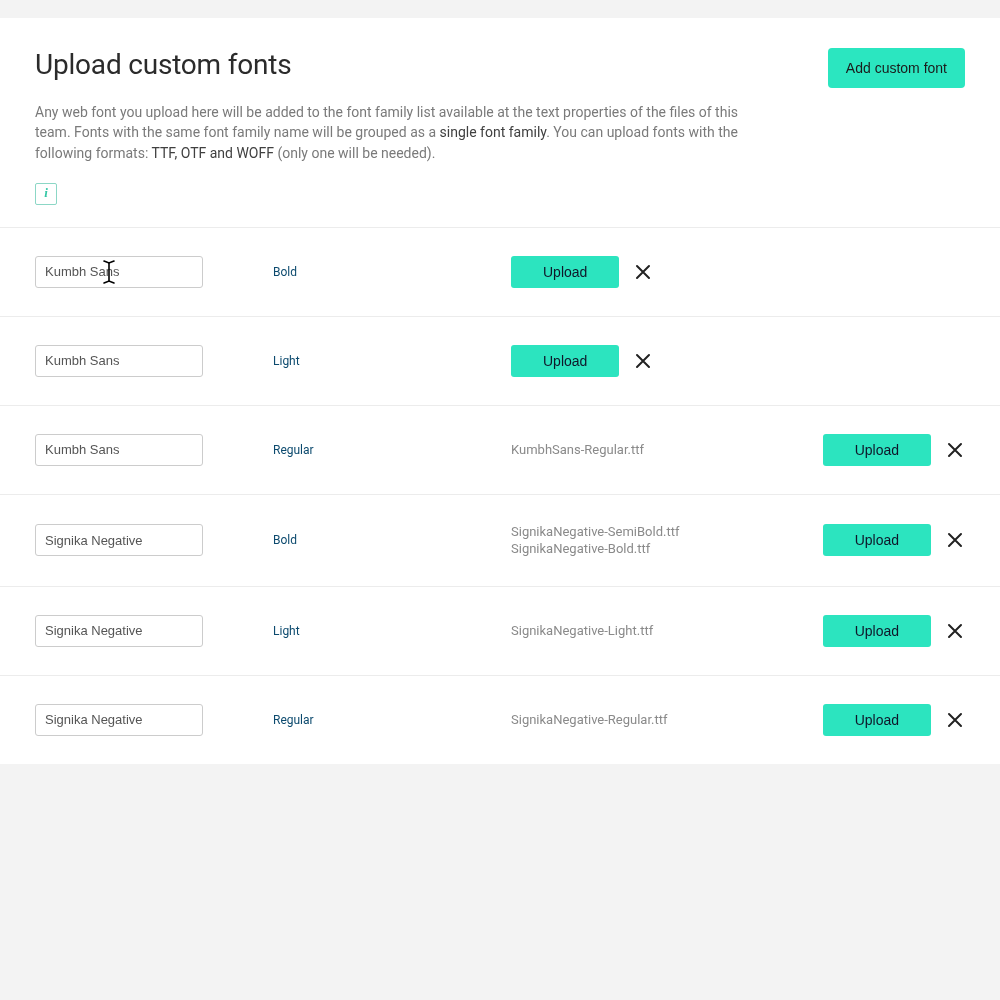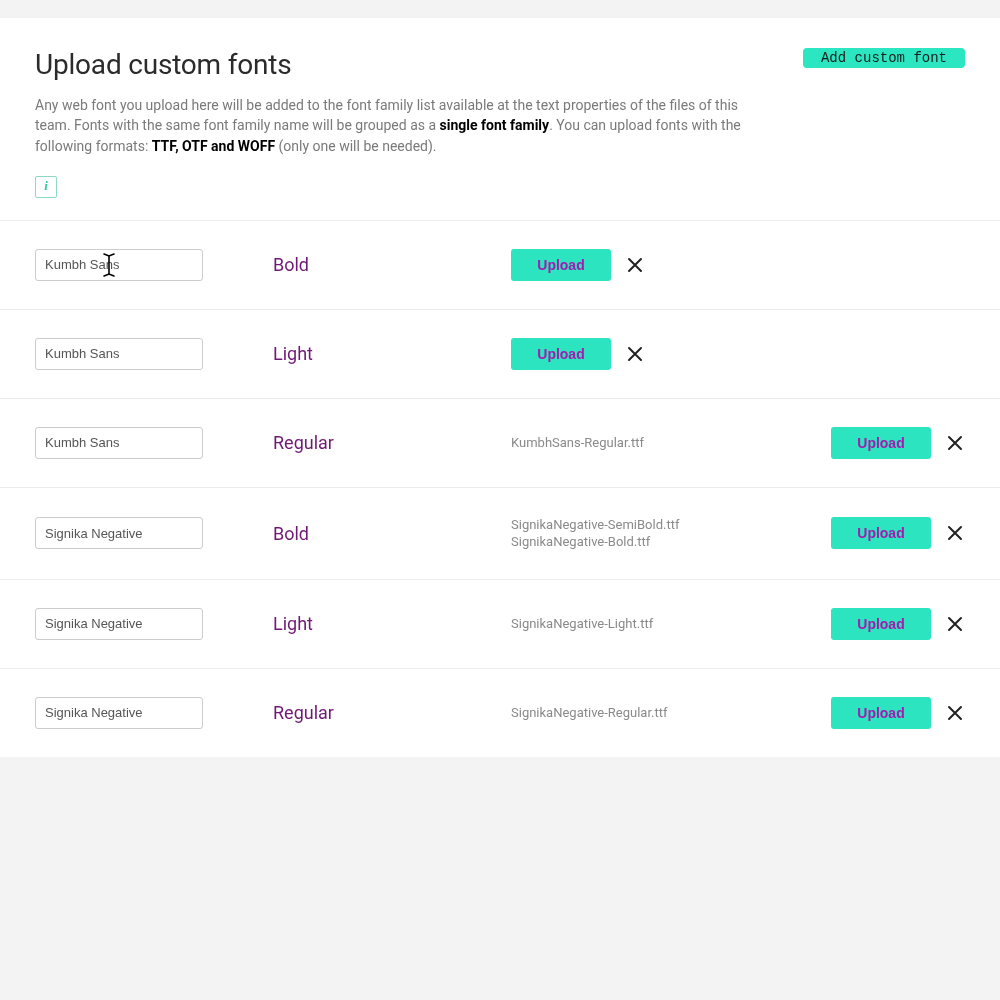--- a/index.html
+++ b/index.html
@@ -26,34 +26,33 @@
   .page-title {
     font-size: 28px;
     font-weight: 400;
     color: #2b2b2b;
     letter-spacing: -0.2px;
   }
   .add-btn {
     background: #2be6c0;
     color: #1b1b1b;
     font-size: 14px;
-    padding: 2px 18px;
+    padding: 12px 18px;
     border: none;
     border-radius: 4px;
     cursor: pointer;
-    font-family: Liberation Mono, monospace;
   }
   .description {
     color: #7a7a7a;
     font-size: 14px;
     line-height: 1.45;
     max-width: 740px;
     margin-top: 14px;
   }
-  .description .bold { font-weight: 700; color: #000000; }
+  .description .bold { font-weight: 400; color: #404040; }
   .info-row {
     display: flex;
     align-items: flex-start;
     gap: 12px;
     margin-top: 18px;
     color: #6f6f6f;
     font-size: 14px;
     line-height: 1.45;
   }
   .info-icon-wrap {
@@ -72,44 +71,43 @@
   .info-text { max-width: 720px; }
   .link { color: #31c9aa; text-decoration: none; cursor: pointer; }
 
   .font-row {
     display: flex;
     align-items: center;
     padding: 28px 35px;
     border-top: 1px solid #ececec;
   }
   .col-name { width: 238px; flex: 0 0 auto; }
-  .col-variant { width: 238px; flex: 0 0 auto; color: #701a75; font-size: 18px; }
+  .col-variant { width: 238px; flex: 0 0 auto; color: #0c4a6e; font-size: 12px; }
   .col-files { flex: 1 1 auto; color: #8a8a8a; font-size: 13px; line-height: 1.35; }
   .col-actions { flex: 0 0 auto; display: flex; align-items: center; gap: 14px; }
 
   .name-input {
     width: 168px;
     height: 32px;
     padding: 0 9px;
     font-size: 13px;
     color: #555;
     border: 1px solid #cccccc;
     border-radius: 3px;
     background: #fff;
   }
   .upload-btn {
     background: #2ce4bf;
     border: none;
-    color: #a21caf;
-    font-size: 14px;
-    padding: 8px 24px;
+    color: #0f172a;
+    font-size: 14px;
+    padding: 8px 32px;
     border-radius: 3px;
     cursor: pointer;
     min-width: 100px;
-    font-weight: bold;
   }
   .close-btn {
     background: none;
     border: none;
     cursor: pointer;
     padding: 2px;
     display: flex;
     align-items: center;
     justify-content: center;
   }

